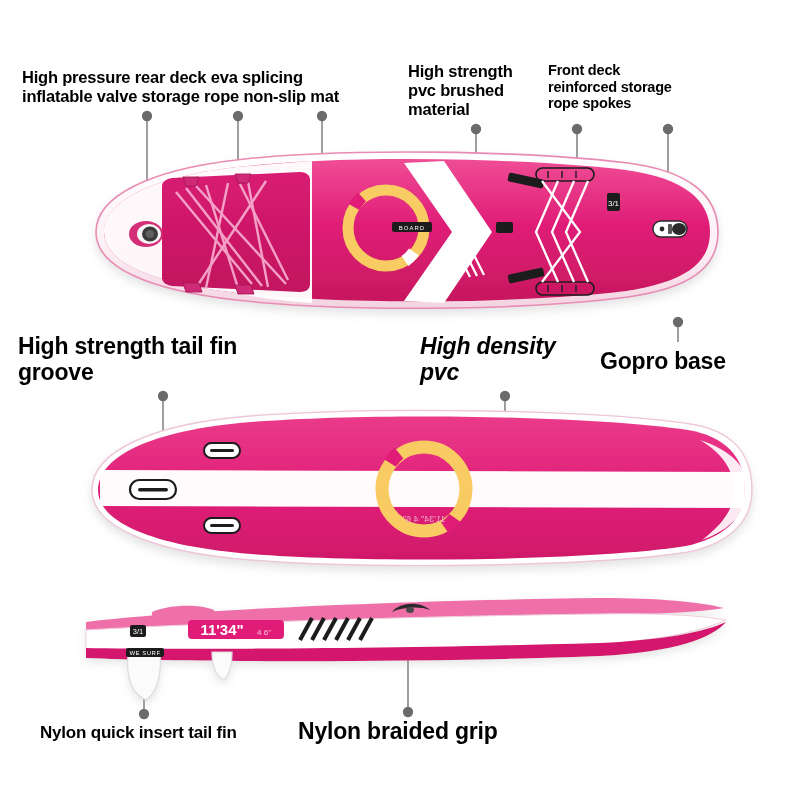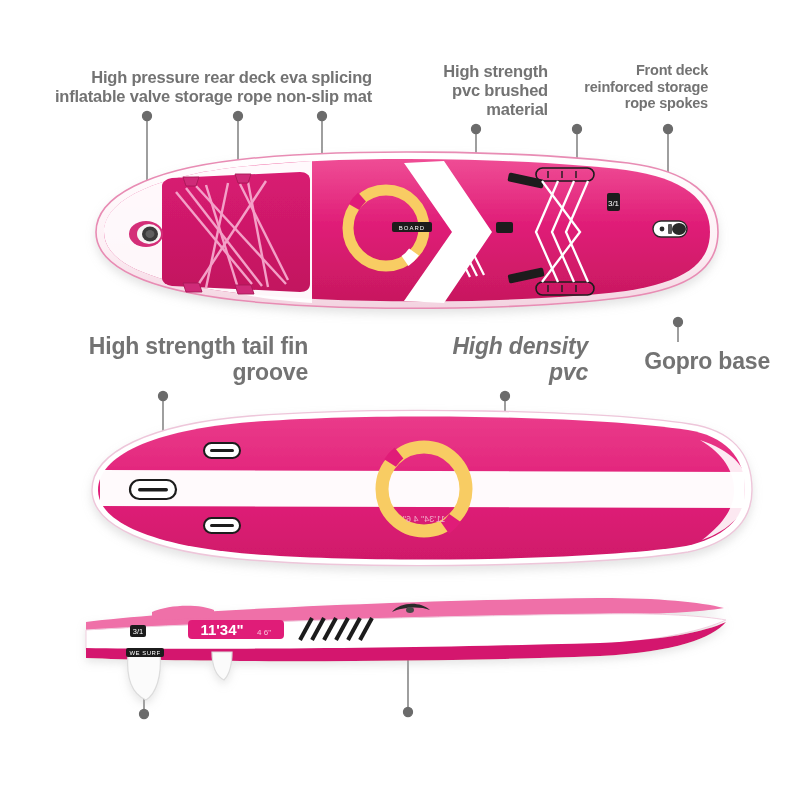--- a/index.html
+++ b/index.html
@@ -6,23 +6,23 @@
   body{
     width:800px;height:800px;
     background:#ffffff;
     font-family:"Liberation Sans", sans-serif;
     overflow:hidden;
     position:relative;
   }
   #stage{position:absolute;left:0;top:0;width:800px;height:800px;}
   .callout{
     position:absolute;
-    color:#737373;
+    color:#000000;
     font-weight:bold;
-    text-align:right;
+    text-align:left;
     line-height:1.14;
     letter-spacing:-0.2px;
     white-space:pre-line;
   }
   svg{position:absolute;left:0;top:0;}
 </style>
 </head>
 <body>
 
 <div id="stage">
@@ -39,21 +39,23 @@
 
   <div class="callout" style="left:548px;top:62px;width:160px;font-size:14.5px;">Front deck
 reinforced storage
 rope spokes</div>
 
   <div class="callout" style="left:420px;top:333px;width:168px;font-size:23px;font-style:italic;">High density
 pvc</div>
 
   <div class="callout" style="left:600px;top:348px;width:170px;font-size:23px;">Gopro base</div>
 
-
+  <div class="callout" style="left:40px;top:723px;width:240px;font-size:17px;">Nylon quick insert tail fin</div>
+
+  <div class="callout" style="left:298px;top:718px;width:230px;font-size:23px;">Nylon braided grip</div>
 
   <svg width="800" height="800" viewBox="0 0 800 800">
     <defs>
       <linearGradient id="pinkGrad" x1="0" y1="0" x2="0" y2="1">
         <stop offset="0%" stop-color="#ef4d95"></stop>
         <stop offset="45%" stop-color="#e01e78"></stop>
         <stop offset="100%" stop-color="#c8185f"></stop>
       </linearGradient>
       <linearGradient id="pinkGradB" x1="0" y1="0" x2="0" y2="1">
         <stop offset="0%" stop-color="#ea3b8a"></stop>

